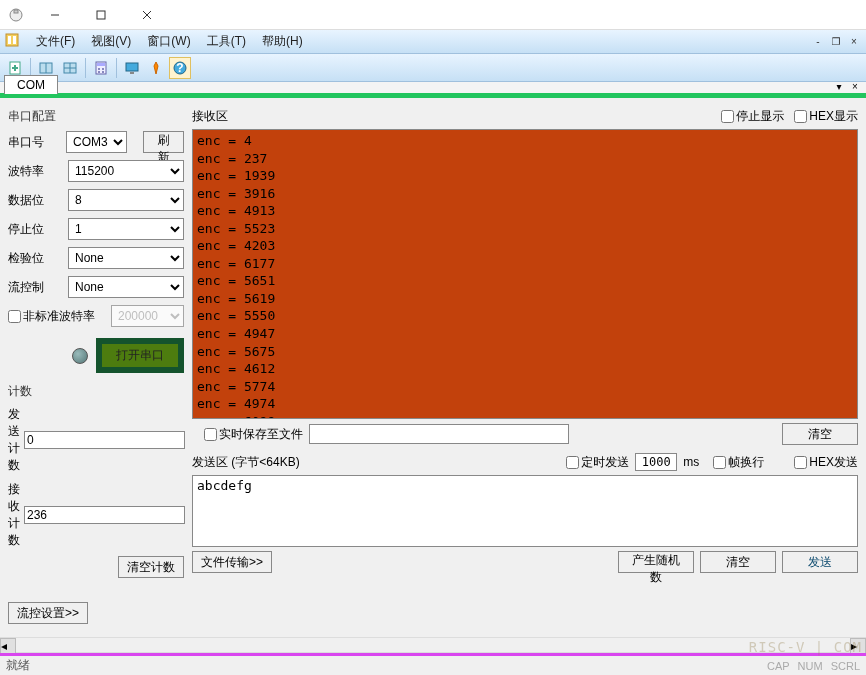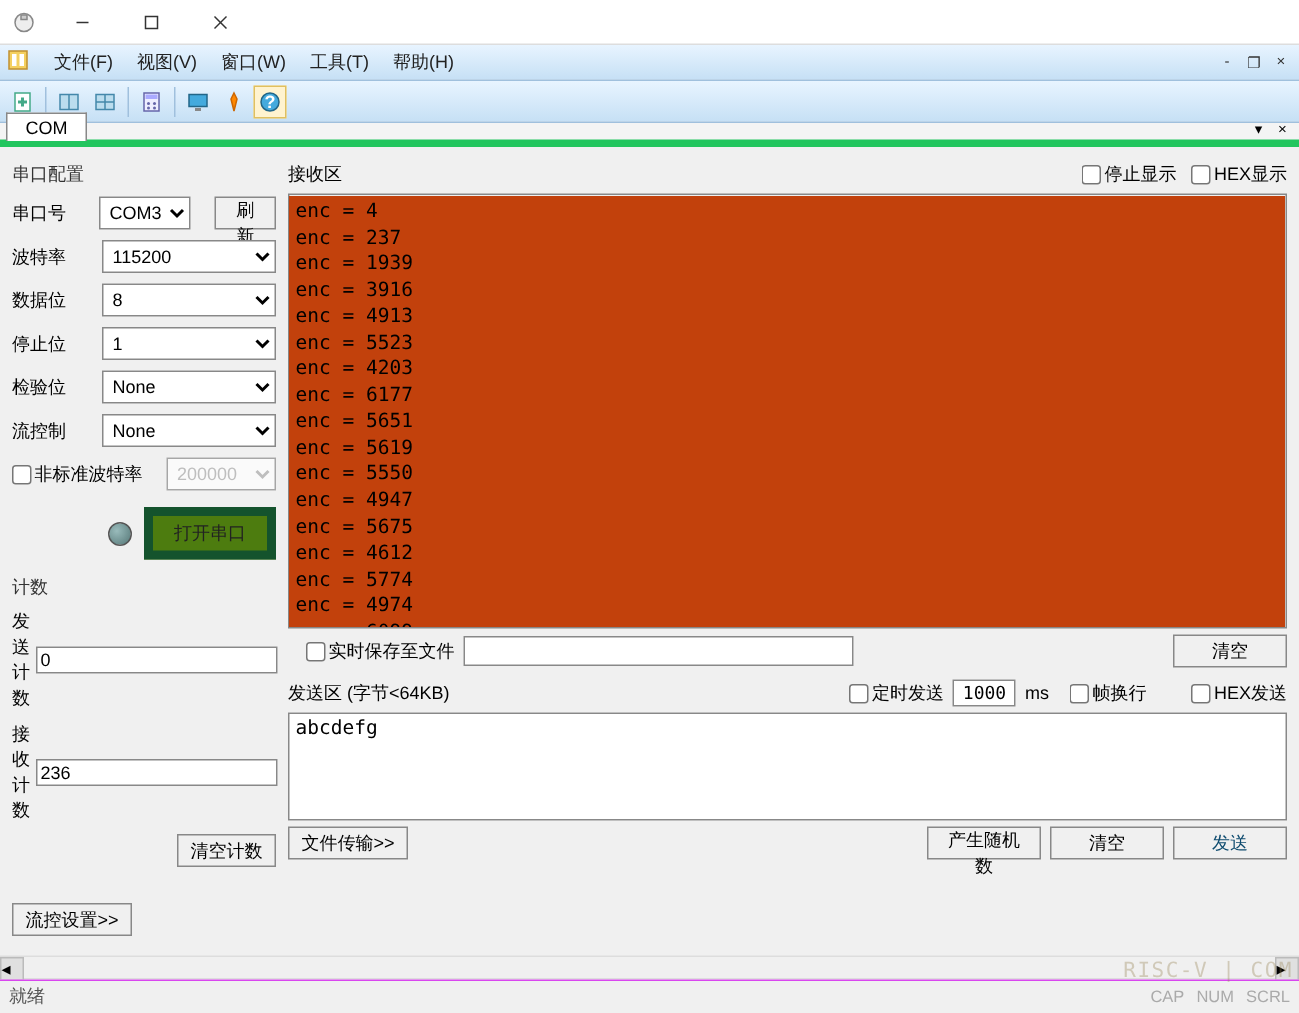--- a/index.html
+++ b/index.html
@@ -47,21 +47,21 @@
     .save-row .spacer { flex: 1; }
     .tx-header { display: flex; align-items: center; gap: 6px; }
     .tx-header .title { font-size: 12px; }
     .tx-header .spacer { flex: 1; }
     .tx-header input[type="text"].num { width: 42px; height: 18px; border: 1px solid #888; text-align: center; font-family: monospace; }
     .tx-box { border: 1px solid #888; background: #fff; font-family: "NSimSun","SimSun",monospace; font-size: 13px; padding: 2px 4px; height: 72px; resize: none; width: 100%; }
     .tx-footer { display: flex; align-items: center; gap: 6px; }
     .tx-footer .spacer { flex: 1; }
     .btn-wide { width: 76px; }
     .btn-disabled { color: #0c4a6e; }
-    .statusbar { position: absolute; bottom: 0; left: 0; right: 0; height: 22px; background: #f0f0f0; border-top: 1px solid #d946ef; display: flex; align-items: center; padding: 0 6px; font-size: 12px; color: #555; }
+    .statusbar { position: absolute; bottom: 0; left: 0; right: 0; height: 22px; background: #f0f0f0; border-top: 3px solid #d946ef; display: flex; align-items: center; padding: 0 6px; font-size: 12px; color: #555; }
     .statusbar .spacer { flex: 1; }
     .statusbar .ind { margin-left: 8px; color: #aaa; font-size: 11px; }
     .bottom-scroll { position: absolute; bottom: 22px; left: 0; right: 0; height: 16px; background: #f0f0f0; border-top: 1px solid #ddd; border-bottom: 1px solid #ddd; }
     .bottom-scroll .thumb-l { position: absolute; left: 0; top: 0; width: 16px; height: 16px; background: #e0e0e0; border: 1px solid #bbb; }
     .bottom-scroll .thumb-r { position: absolute; right: 0; top: 0; width: 16px; height: 16px; background: #e0e0e0; border: 1px solid #bbb; }
     .watermark { position: absolute; right: 4px; bottom: 20px; color: rgba(150,130,80,0.35); font-size: 14px; letter-spacing: 1px; font-family: monospace; pointer-events: none; }
   </style>
 </head>
 <body>
 

